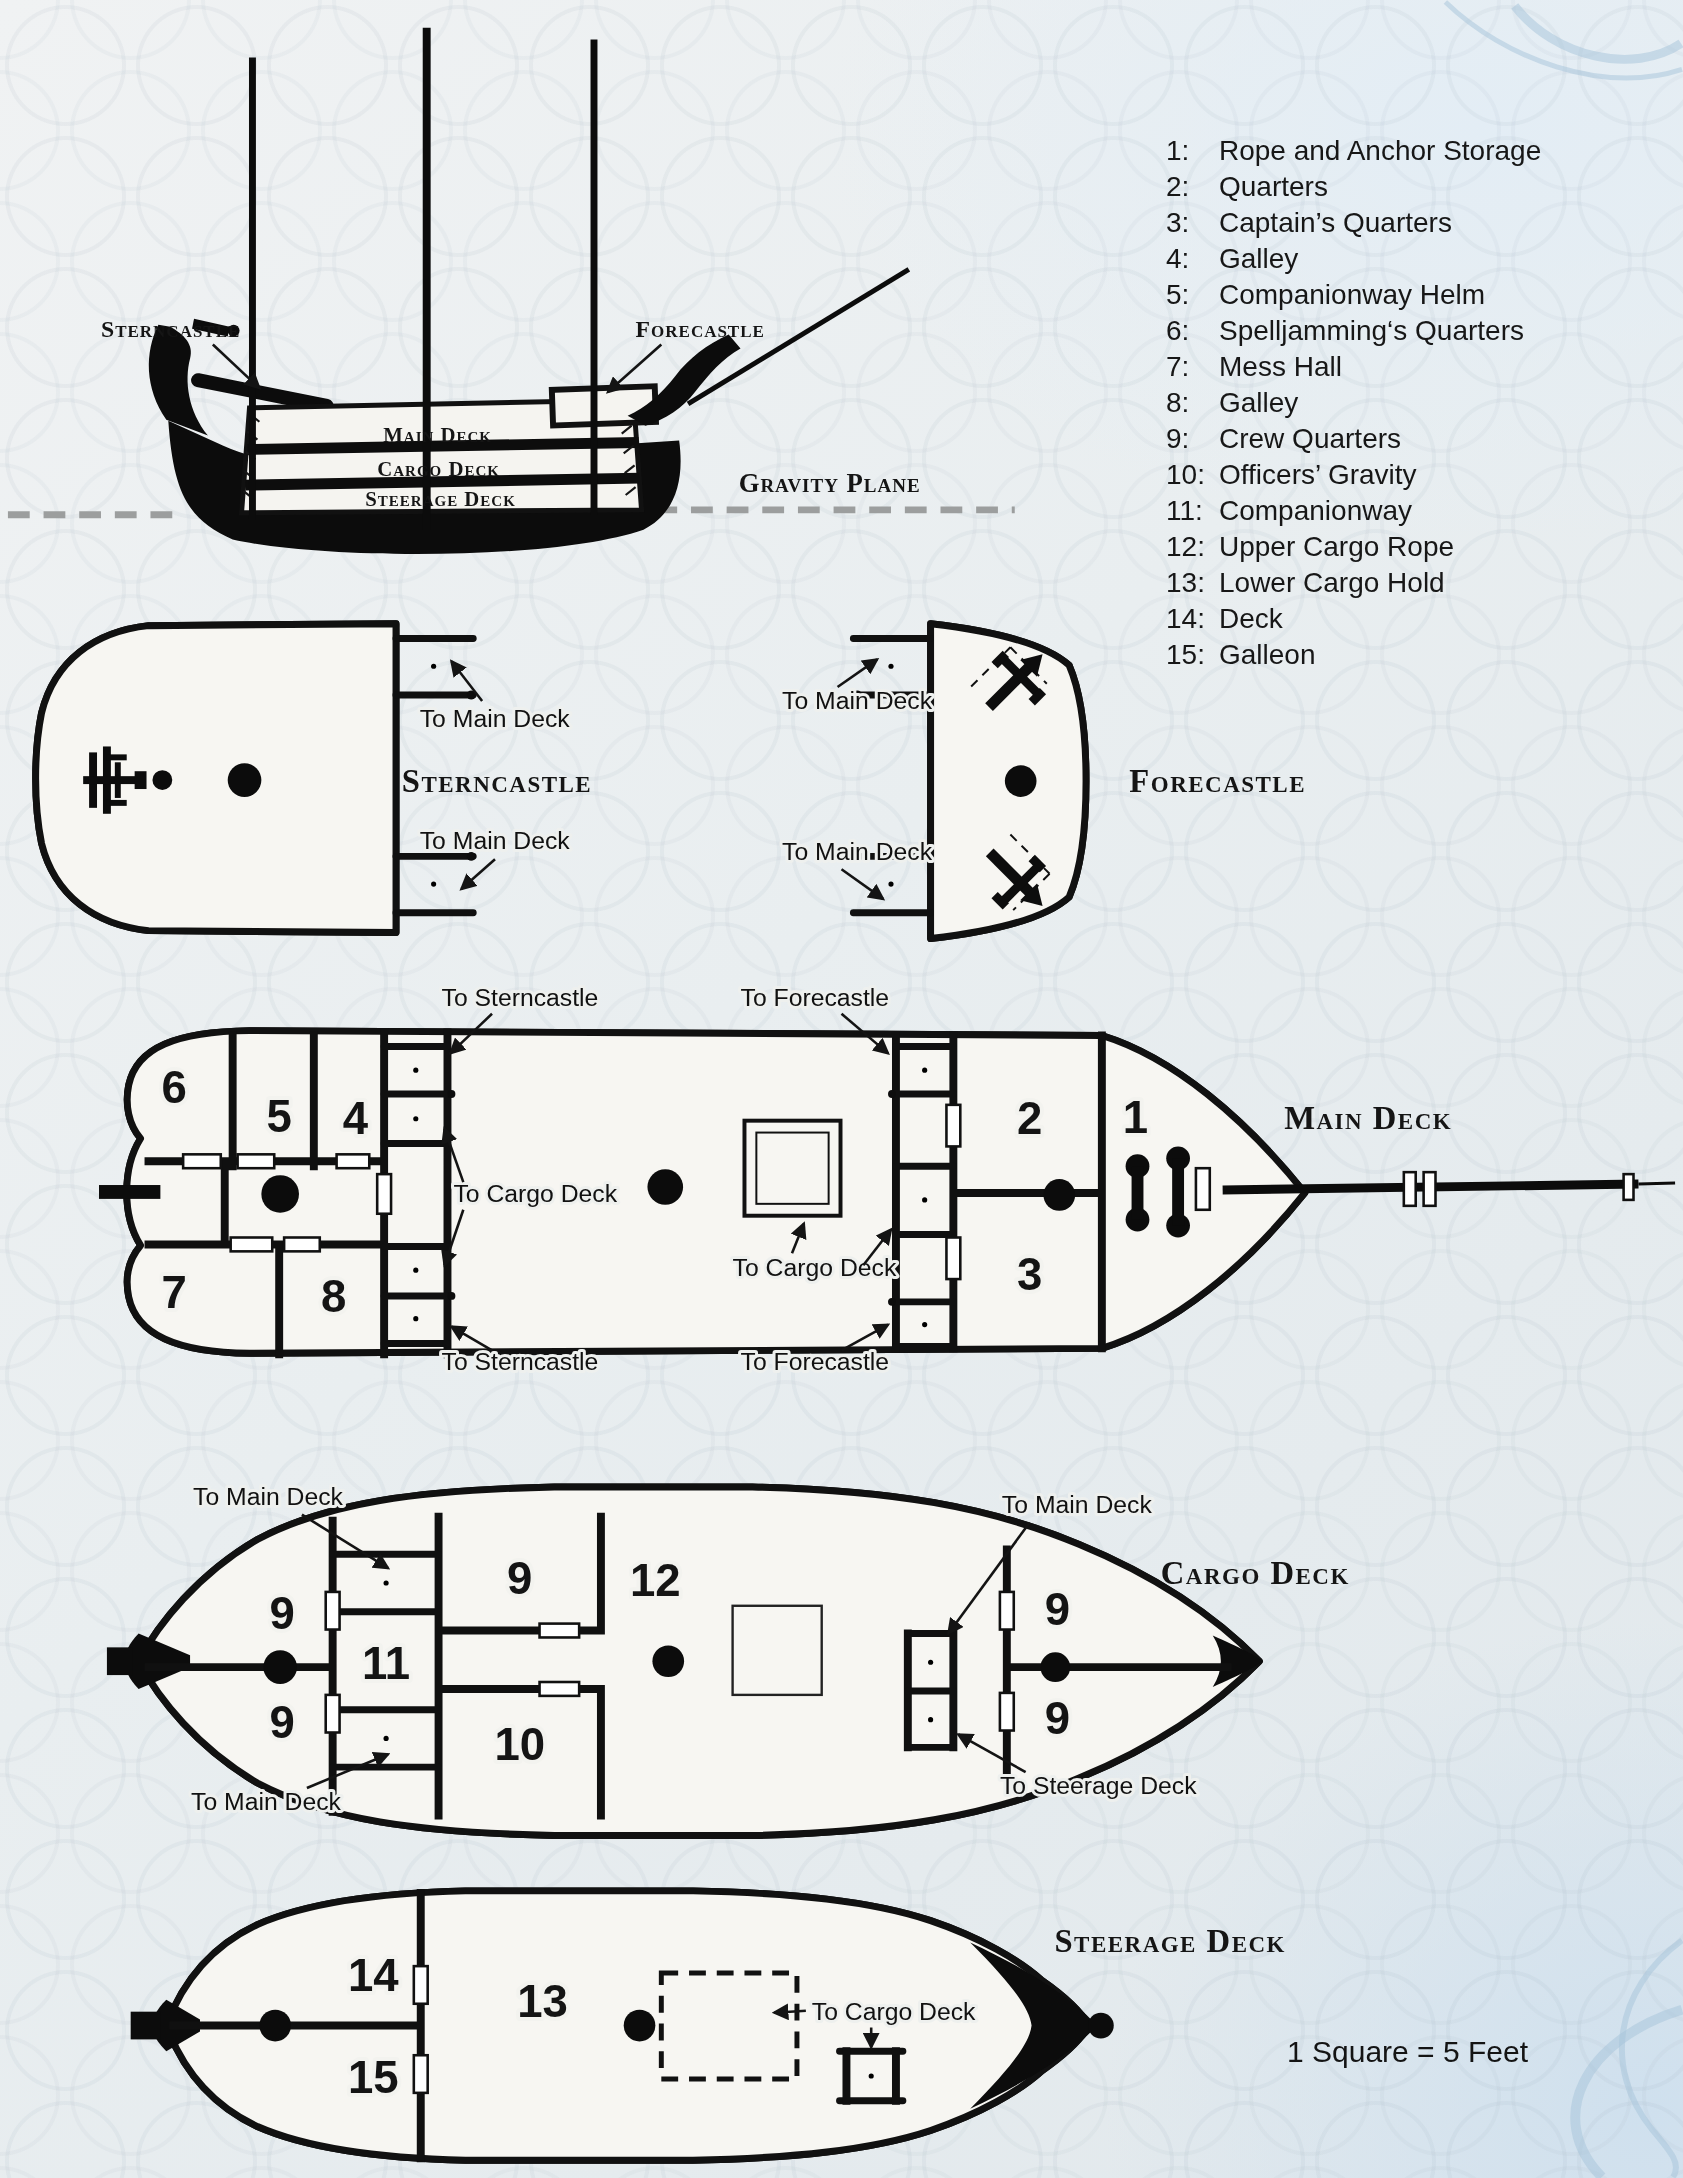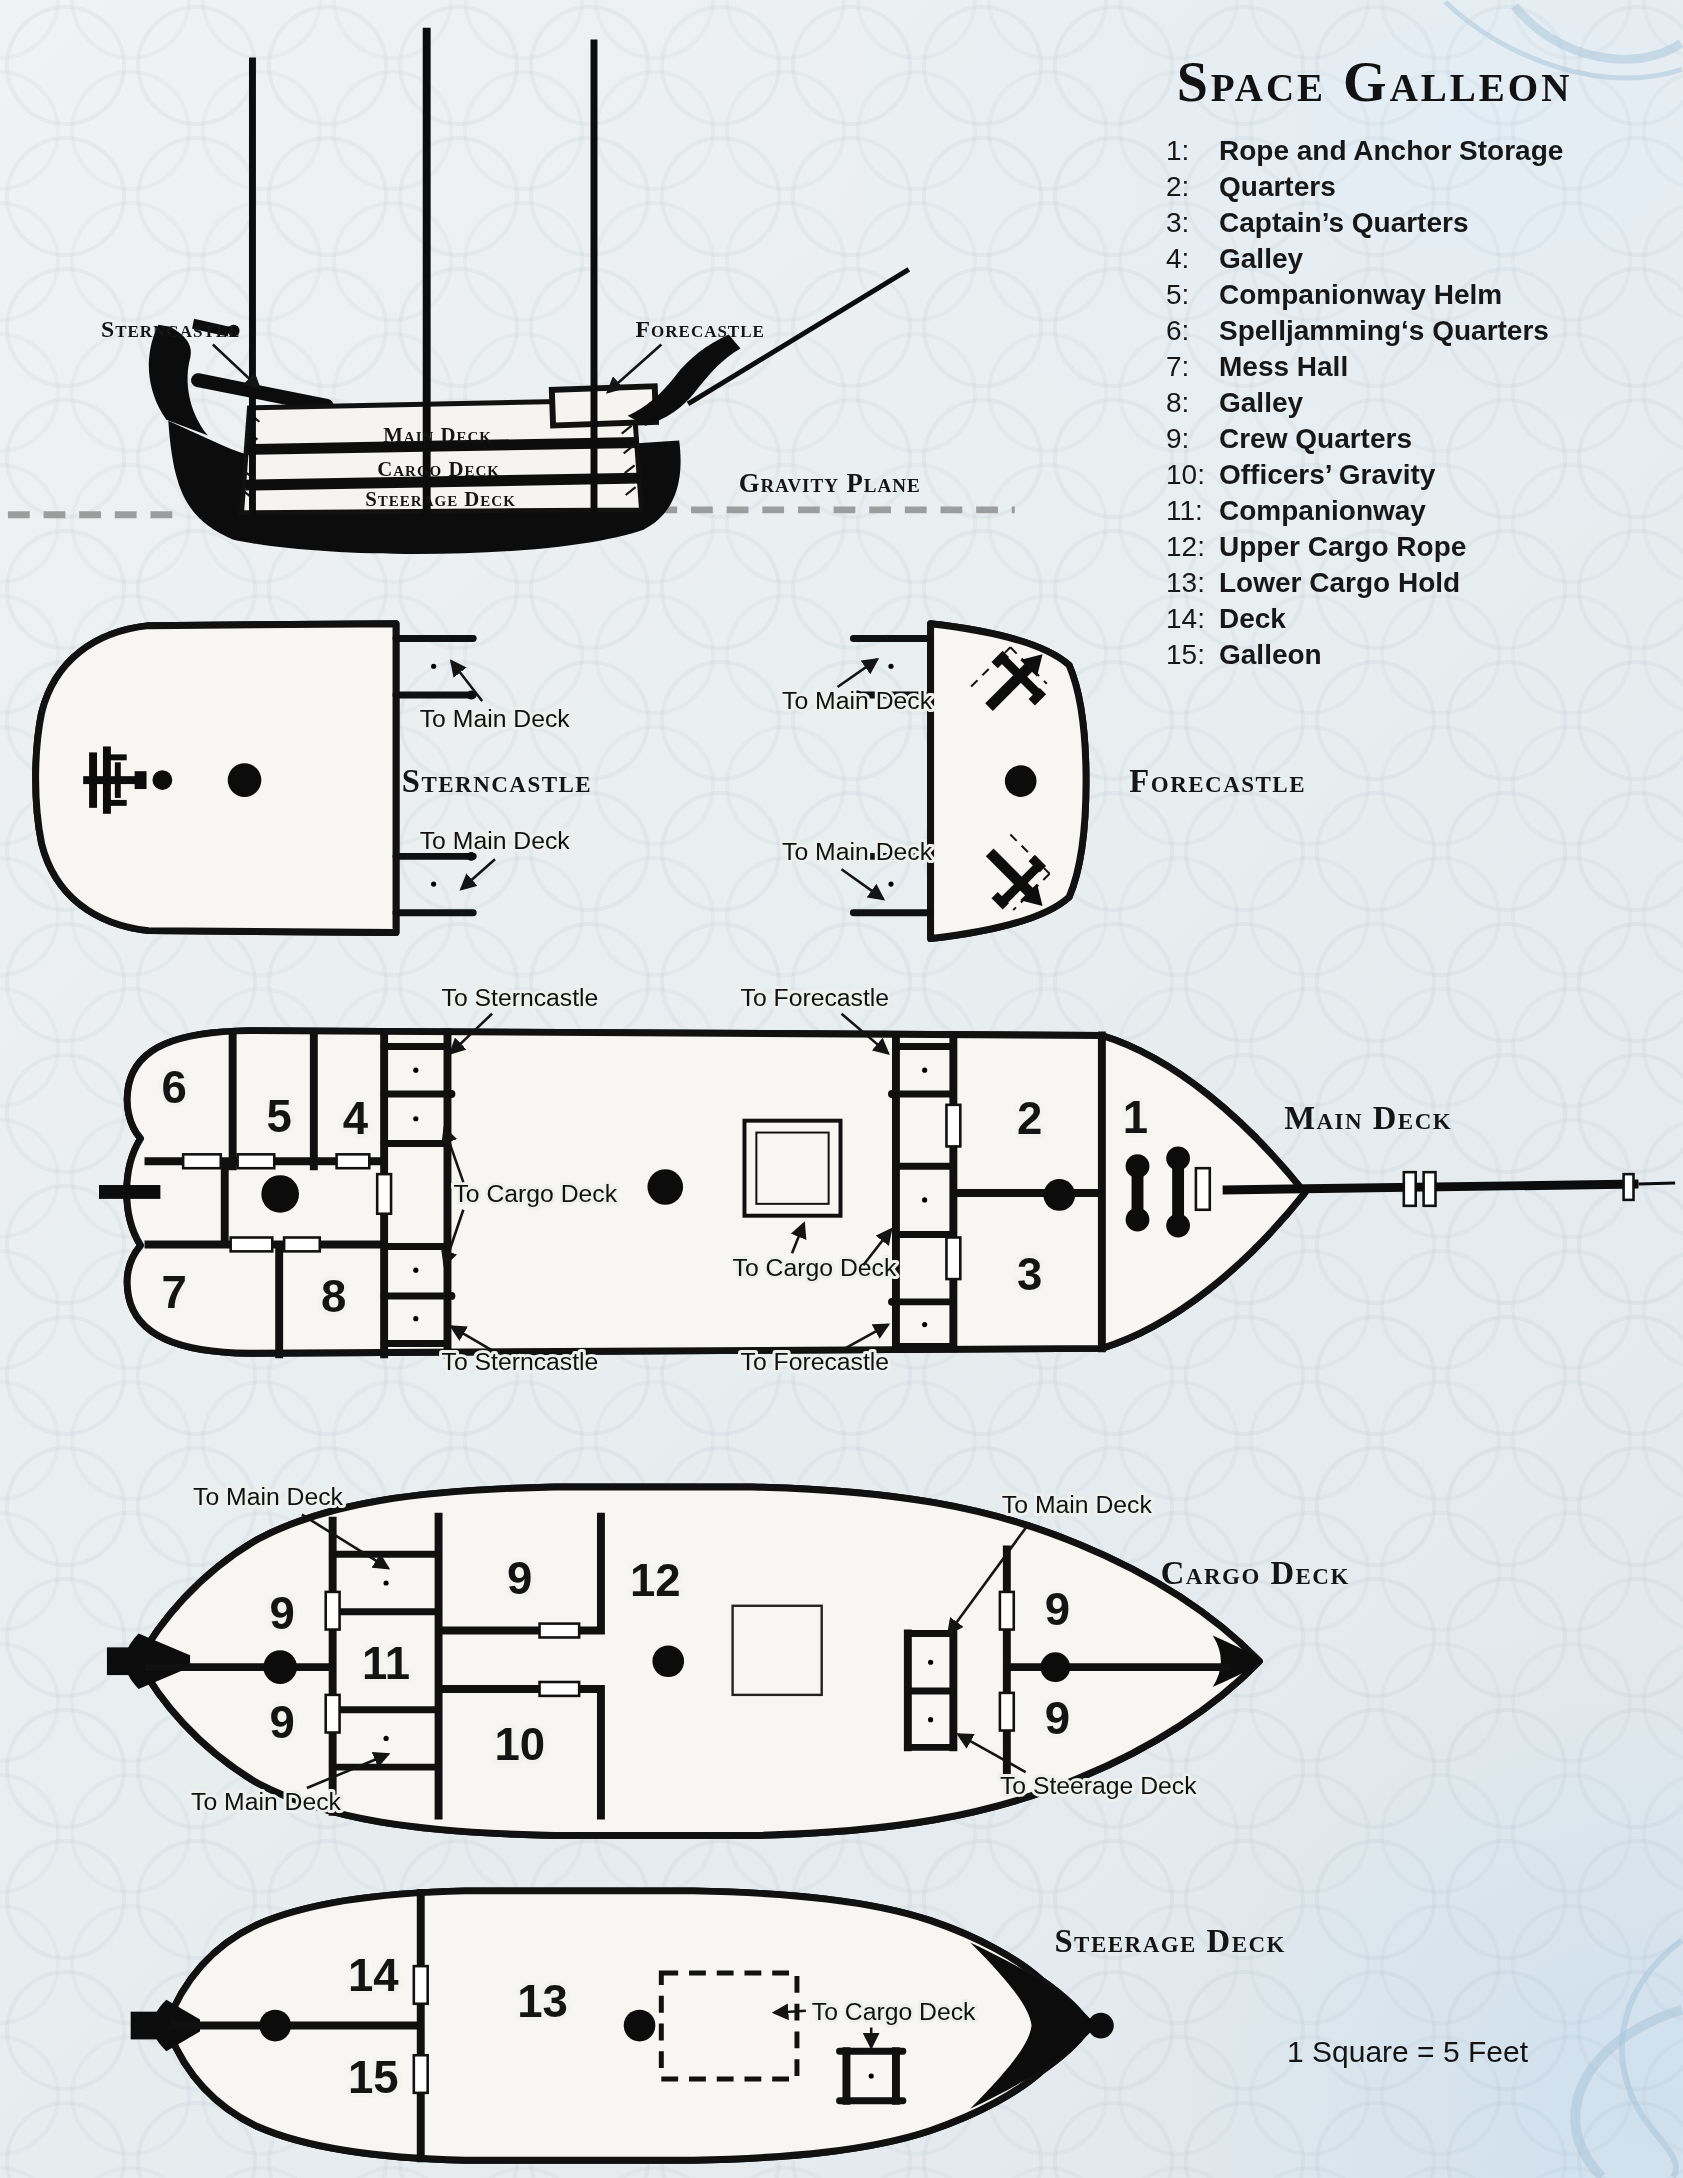--- a/index.html
+++ b/index.html
@@ -15,21 +15,21 @@
       radial-gradient(circle, rgba(255,255,255,0) 56px, rgba(148,166,180,.08) 57px, rgba(148,166,180,.08) 60px, rgba(255,255,255,0) 61px);
     background-size:131px 131px,131px 131px;background-position:0 0,65px 65px;}
   svg{position:absolute;left:0;top:0;}
   
   .pgtitle{position:absolute;left:1117px;top:50px;width:515px;text-align:center;
     font-family:"Liberation Serif",serif;font-weight:700;font-variant:small-caps;
     font-size:56px;letter-spacing:3px;color:#121212;}
   .legend{position:absolute;left:1166px;top:133px;font-size:28px;line-height:36px;color:#171717;}
   .lrow{display:flex;}
   .lnum{width:53px;flex:0 0 53px;}
-  .llabel{white-space:nowrap;font-weight:bold;}
+  .llabel{white-space:nowrap;}
   .scalenote{position:absolute;left:1287px;top:2035px;width:327px;text-align:left;font-size:30px;color:#141414;}
   
   .hull{fill:#f7f6f2;stroke:#111;stroke-width:7;stroke-linejoin:round;}
   .hull2{fill:none;stroke:#111;stroke-width:2.2;}
   .wall{stroke:#101010;stroke-width:8;fill:none;stroke-linecap:square;}
   .rail{stroke:#101010;stroke-width:7;fill:none;stroke-linecap:round;}
   .door{fill:#ffffff;stroke:#111;stroke-width:2.6;}
   .mast{fill:#0c0c0c;}
   .ink{fill:#0c0c0c;}
   .thin{stroke:#161616;stroke-width:2.2;fill:none;}
@@ -46,21 +46,20 @@
        letter-spacing:1px;font-size:24px;fill:#151515;}
   .mid{text-anchor:middle;}
   .flourish{stroke:#a6c4d9;fill:none;opacity:.5;}
 </style>
 </head>
 <body>
 
 <div id="canvas">
   <div class="scales"></div>
 
-  <div class="pgtitle">Space Galleon</div>
 
   <div class="legend">
     <div class="lrow">
         <span class="lnum">1:</span>
         <span class="llabel">Rope and Anchor Storage</span>
       </div>
     <div class="lrow">
         <span class="lnum">2:</span>
         <span class="llabel">Quarters</span>
       </div>

